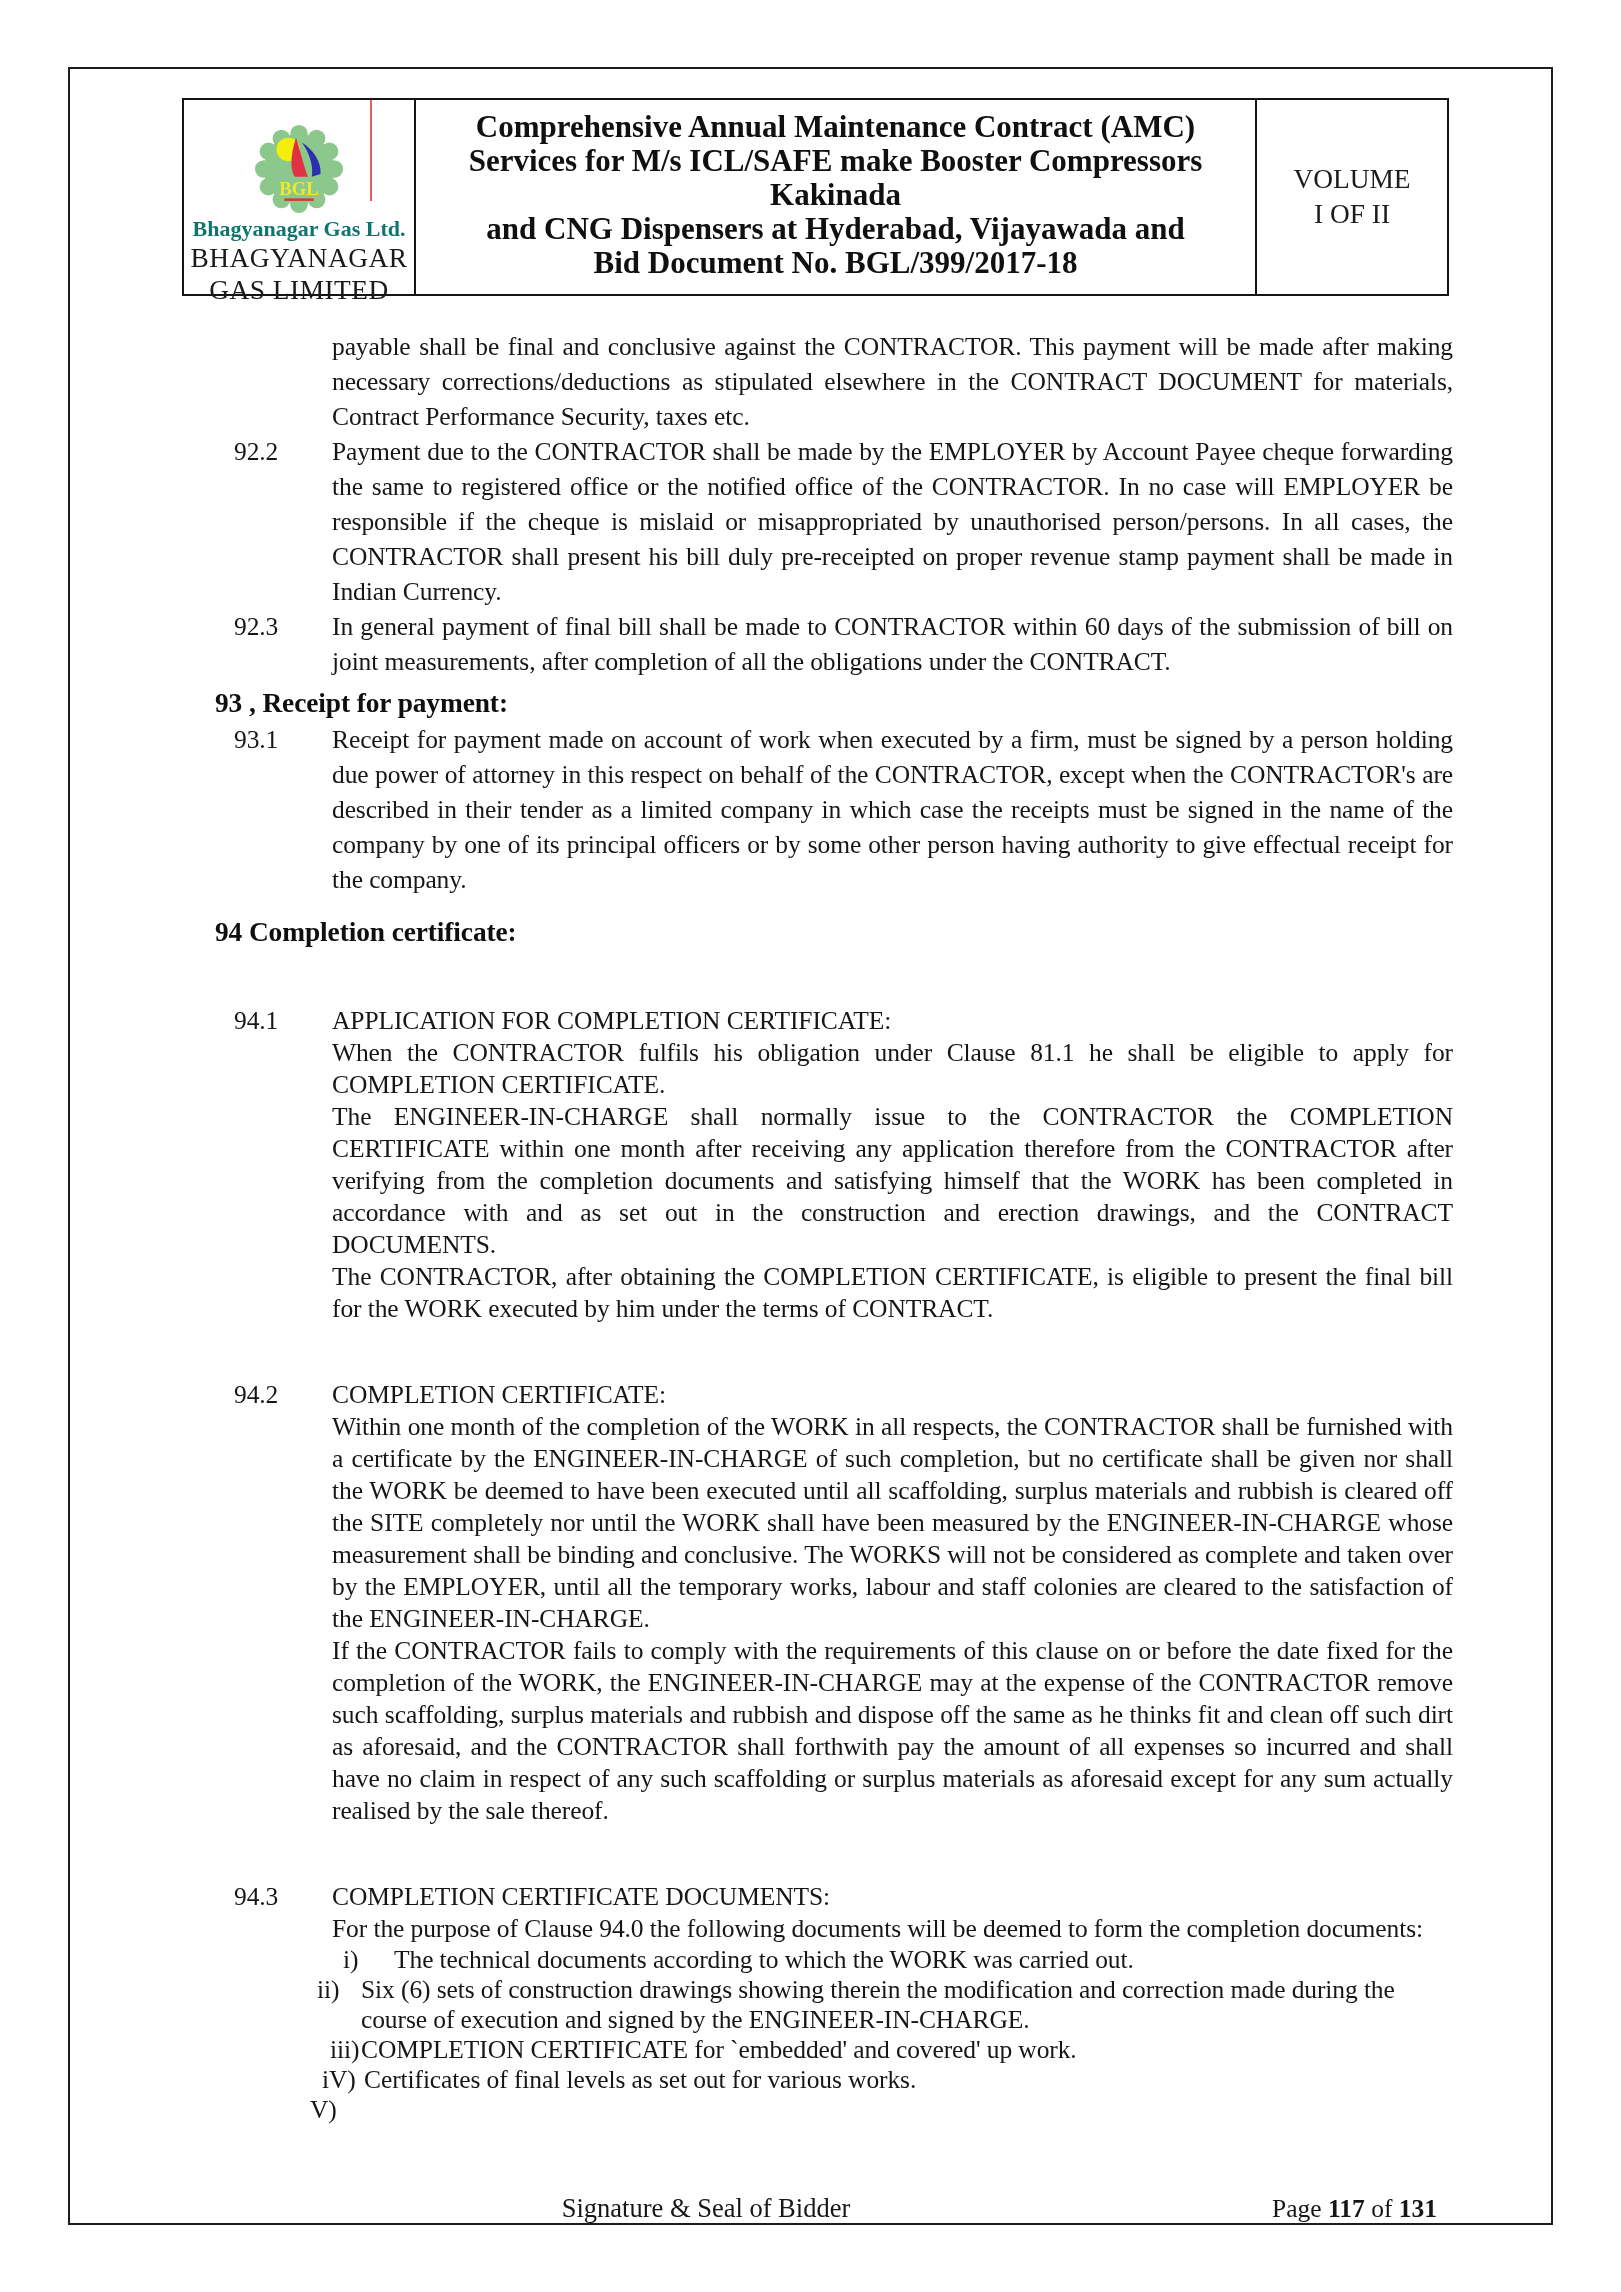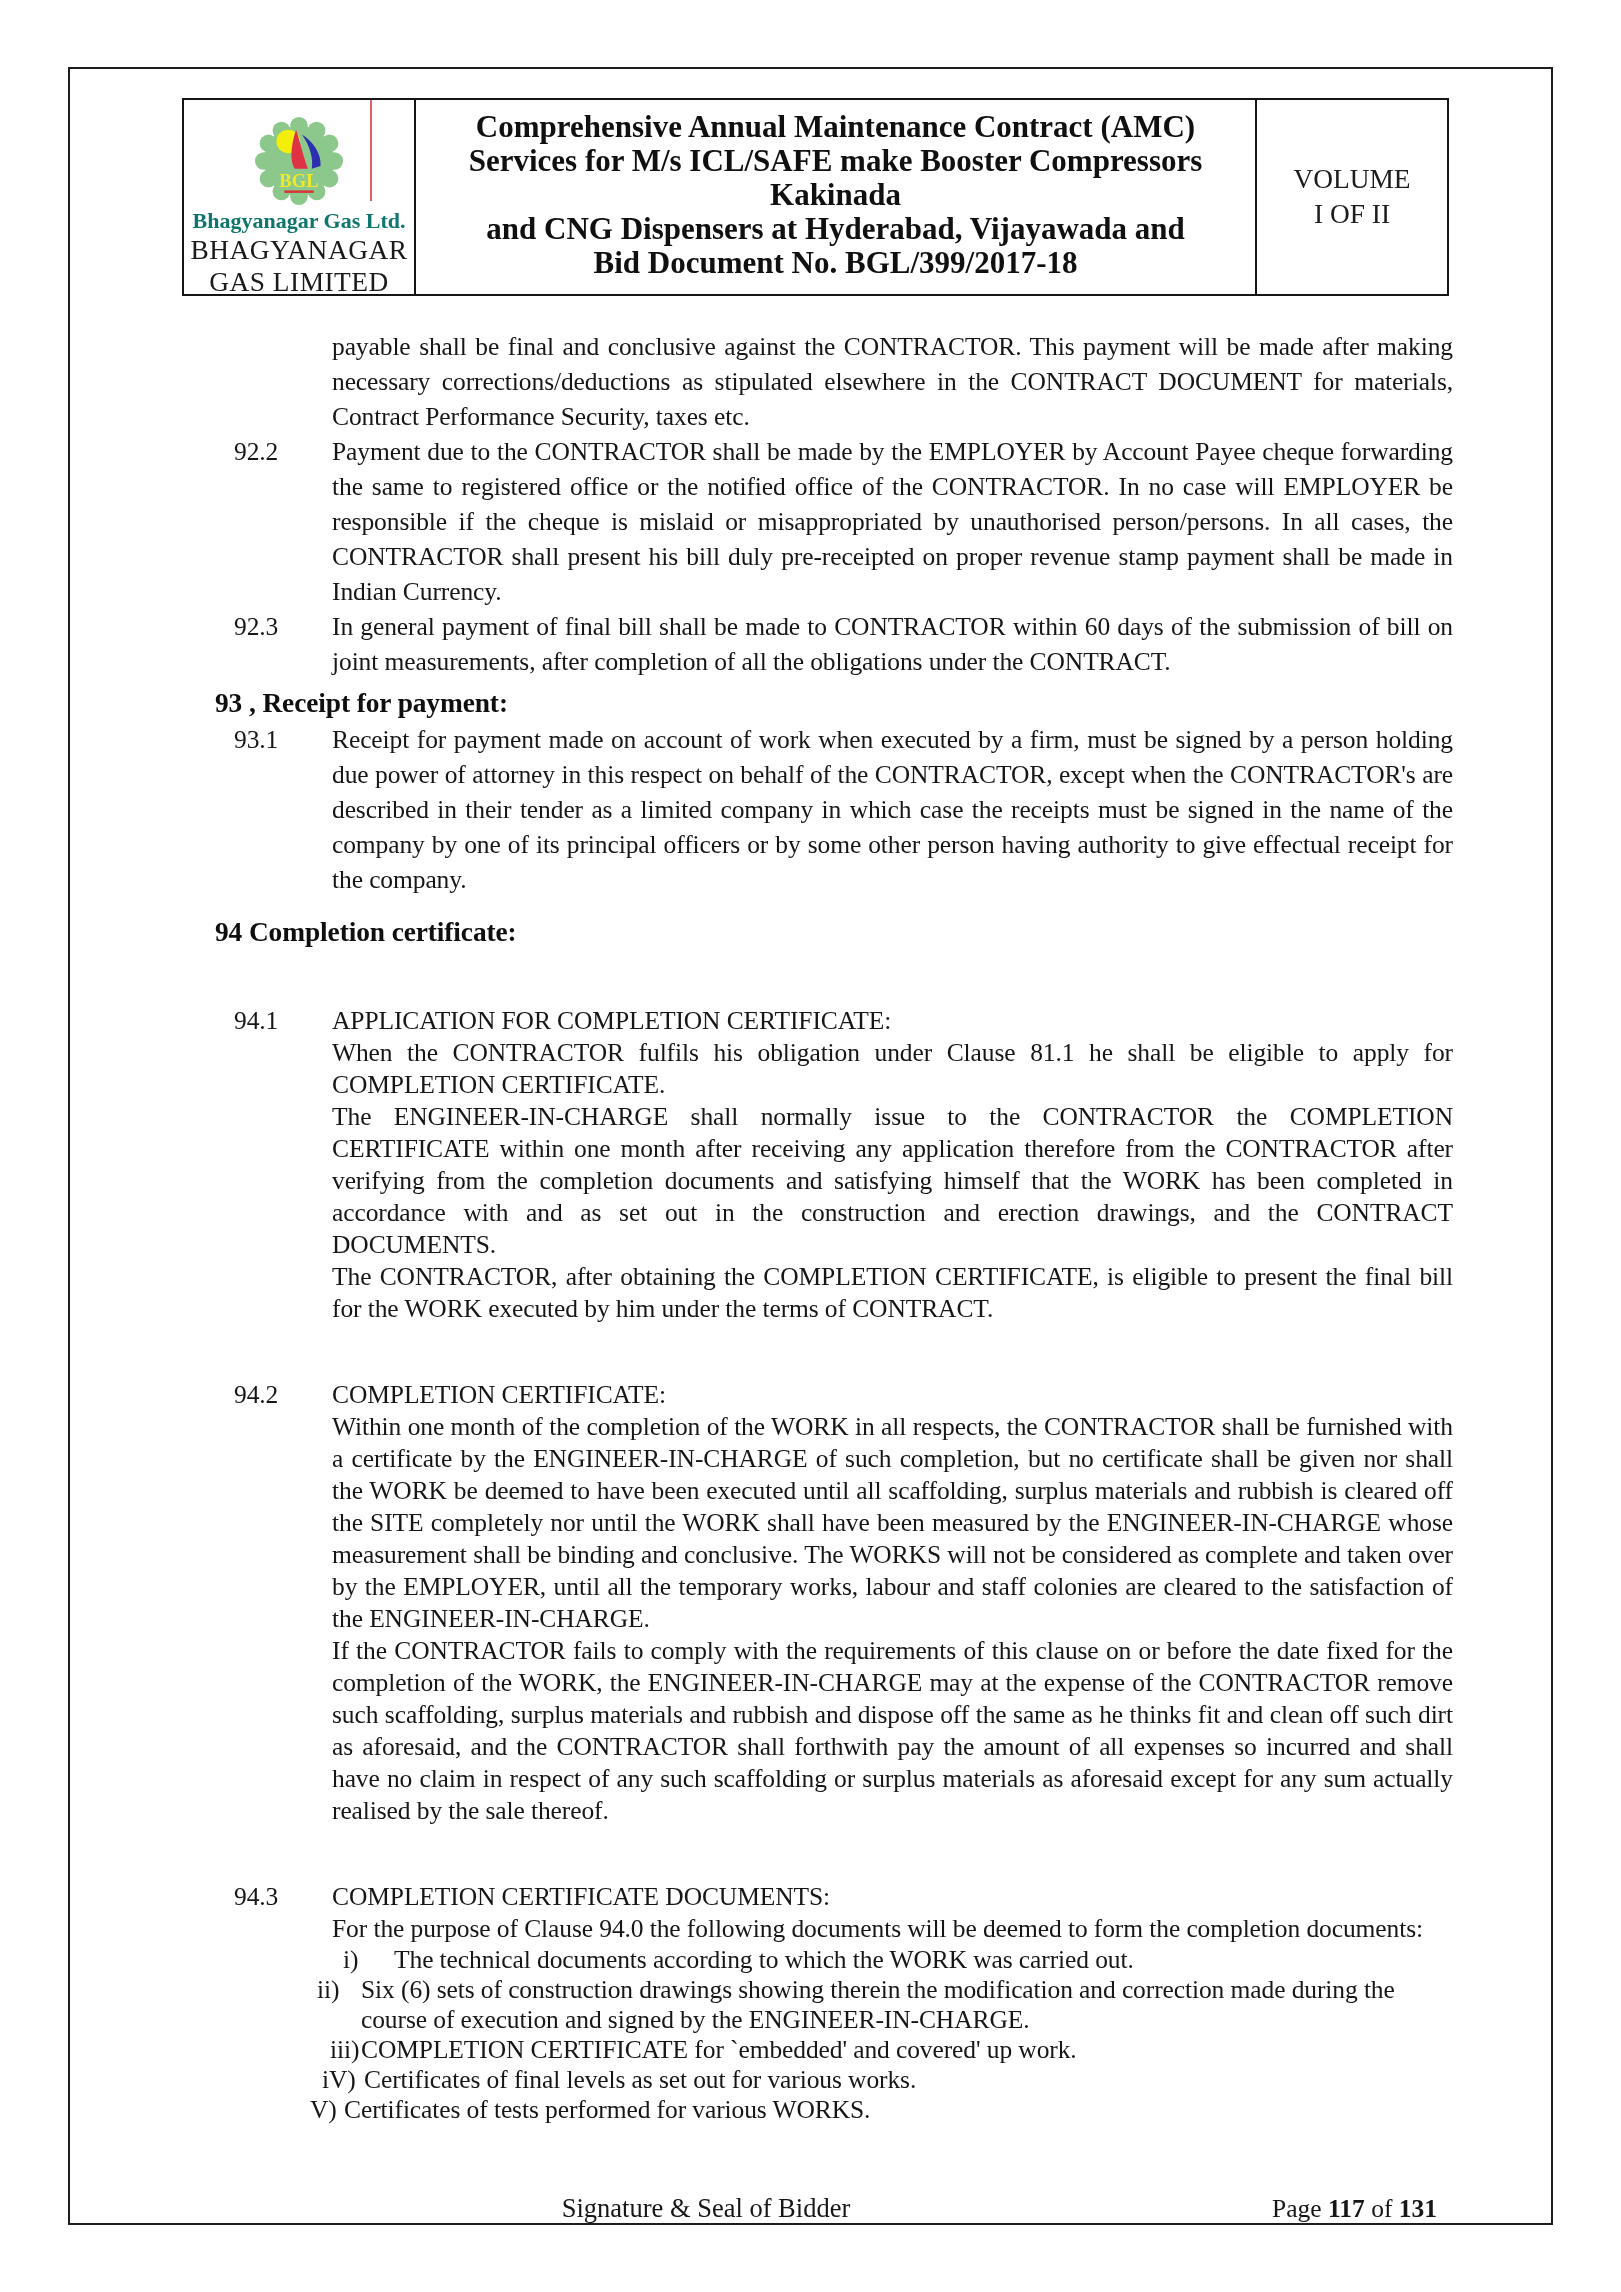--- a/index.html
+++ b/index.html
@@ -2,21 +2,21 @@
 <html><head>
 <meta charset="utf-8">
 <style>
   html,body{margin:0;padding:0;background:#fff;}
   .page{position:relative;width:1621px;height:2293px;background:#ffffff;
         font-family:"Liberation Serif","DejaVu Serif",serif;color:#161616;overflow:hidden;}
   .frame{position:absolute;left:68px;top:67px;width:1485px;height:2158px;border:2px solid #1d1d1d;box-sizing:border-box;}
   
   .hdr{position:absolute;left:112px;top:29px;width:1267px;height:198px;border:2.9px solid #151515;box-sizing:border-box;display:flex;}
   .cell{box-sizing:border-box;height:100%;}
-  .c1{width:230px;position:relative;text-align:center;padding-top:14px;}
+  .c1{width:230px;position:relative;text-align:center;padding-top:22px;}
   .c2{width:843px;border-left:2.9px solid #151515;border-right:2.9px solid #151515;display:flex;flex-direction:column;justify-content:flex-start;padding-top:9.8px;}
   .c3{flex:1;display:flex;flex-direction:column;justify-content:center;text-align:center;}
   .title-line{font-weight:bold;font-size:31px;line-height:34px;text-align:center;color:#101010;}
   .vol-line{font-size:27.4px;line-height:35px;color:#1c1c1c;}
   .logo-caption{font-size:22px;font-weight:bold;color:#0f766e;line-height:18.6px;}
   .org{font-size:27.4px;line-height:32px;letter-spacing:0.5px;color:#1a1a1a;}
   .redline{position:absolute;left:186px;top:0;width:2px;height:101px;background:#e26060;}
   
   .bodytxt{position:absolute;left:16px;top:260px;width:1367px;font-size:25.5px;letter-spacing:-0.1px;}
   .row{display:flex;align-items:flex-start;}
@@ -147,21 +147,20 @@
       <div class="li" style="margin-left:244px;">
         <div class="mark" style="width:31px;">iii)</div>
         <div class="t">COMPLETION CERTIFICATE for `embedded' and covered' up work.</div>
       </div>
       <div class="li" style="margin-left:236px;">
         <div class="mark" style="width:42px;">iV)</div>
         <div class="t">Certificates of final levels as set out for various works.</div>
       </div>
       <div class="li" style="margin-left:224px;">
         <div class="mark" style="width:34px;">V)</div>
-        <div class="t">Certificates of tests performed for various WORKS.</div>
       </div>
 
     </div>
 
     <div class="sig">Signature &amp; Seal of Bidder</div>
     <div class="pageno">
       <span>Page</span>
       <span class="b">117</span>
       <span>of</span>
       <span class="b">131</span>

